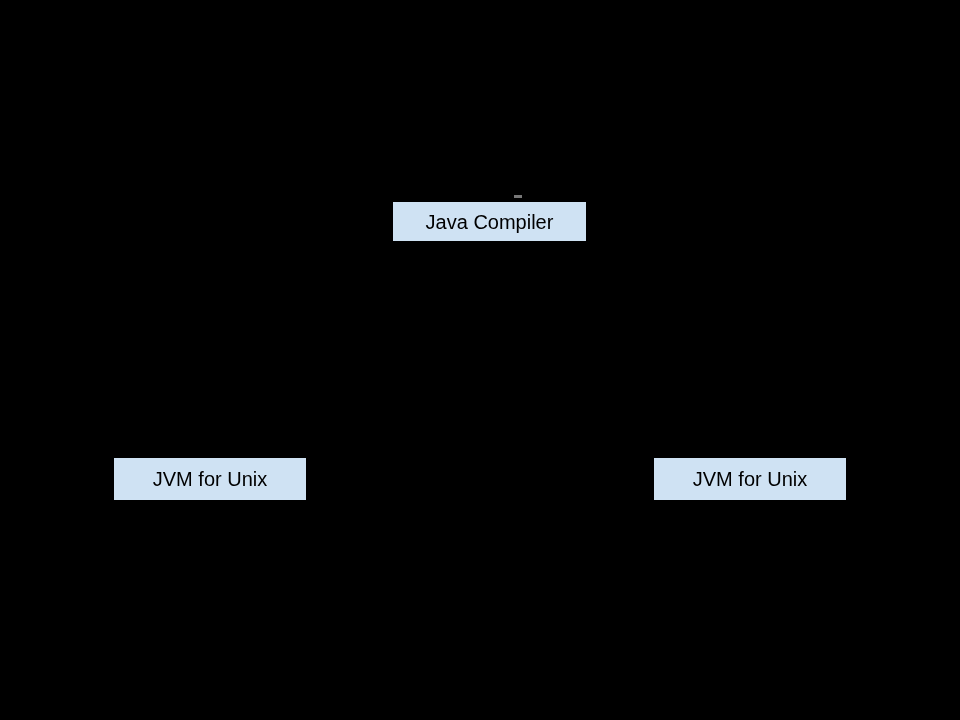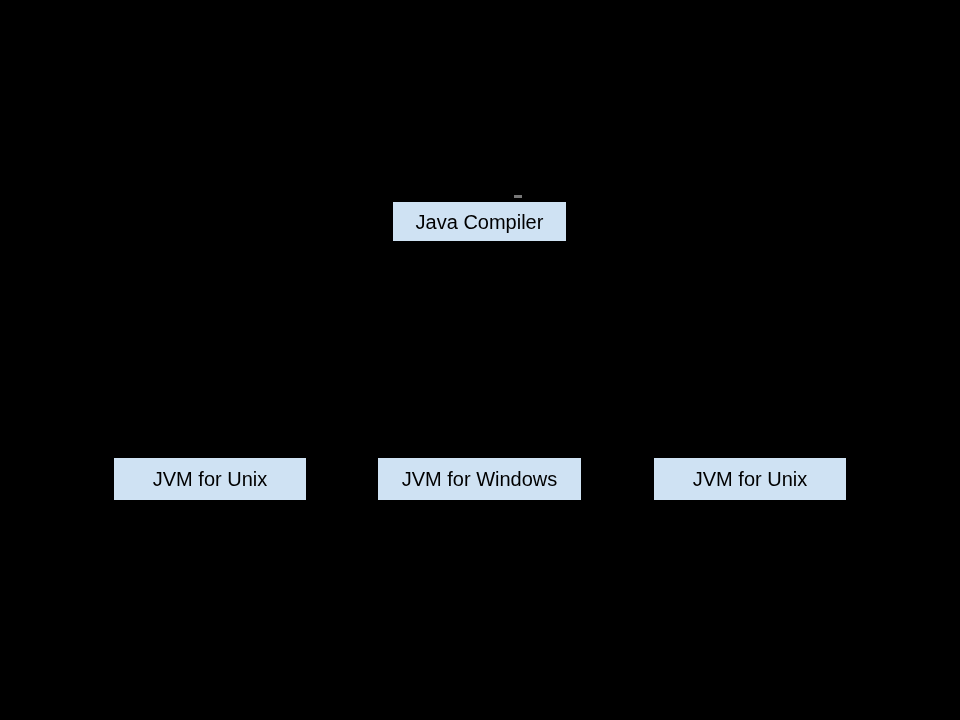--- a/index.html
+++ b/index.html
@@ -24,21 +24,21 @@
     display: flex;
     align-items: center;
     justify-content: center;
     background: var(--color-node_fill, #cfe2f3);
     color: var(--color-node_text, #000000);
     font-size: 20px;
     line-height: 1;
     white-space: nowrap;
     box-sizing: border-box;
   }
-  .node-java-compiler { left: 393px; top: 202px; width: 173px; height: 39px; justify-content: center; }
+  .node-java-compiler { left: 393px; top: 202px; width: 193px; height: 39px; justify-content: center; }
   .node-jvm-unix-1    { left: 114px; top: 458px; width: 192px; height: 42px; }
   .node-jvm-windows   { left: 378px; top: 458px; width: 203px; height: 42px; }
   .node-jvm-unix-2    { left: 654px; top: 458px; width: 192px; height: 42px; }
   .stray-mark {
     position: absolute;
     left: 514px;
     top: 195px;
     width: 8px;
     height: 3px;
     background: var(--color-stray_mark, #777777);
@@ -52,21 +52,18 @@
   <div class="stray-mark"></div>
 
   <div class="node node-java-compiler">
     <span>Java Compiler</span>
   </div>
 
   <div class="node node-jvm-unix-1">
     <span>JVM for Unix</span>
   </div>
 
-  <div class="node node-jvm-windows">
-    <span>JVM for Windows</span>
-  </div>
 
   <div class="node node-jvm-unix-2">
     <span>JVM for Unix</span>
   </div>
 
 </div>
 
 </body></html>

